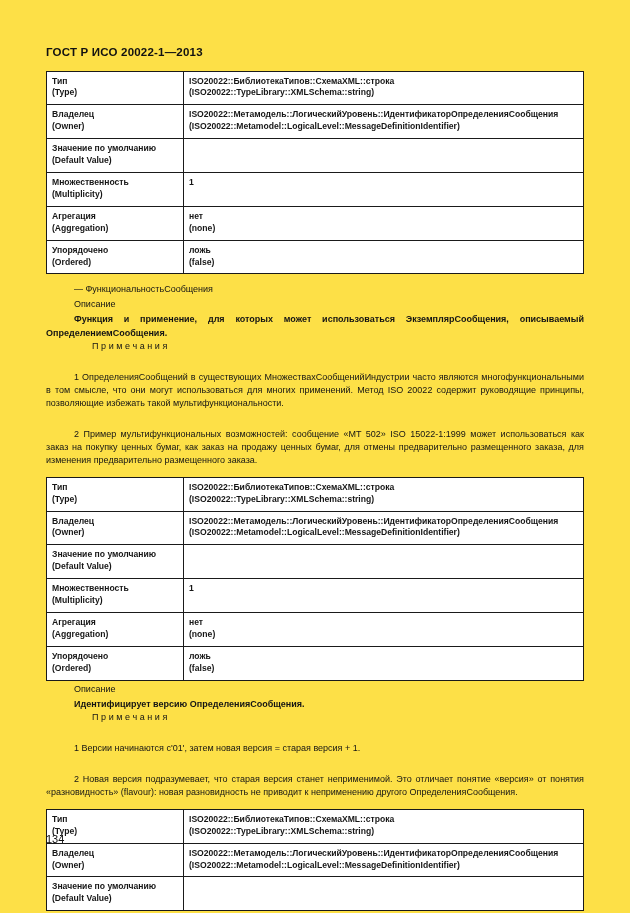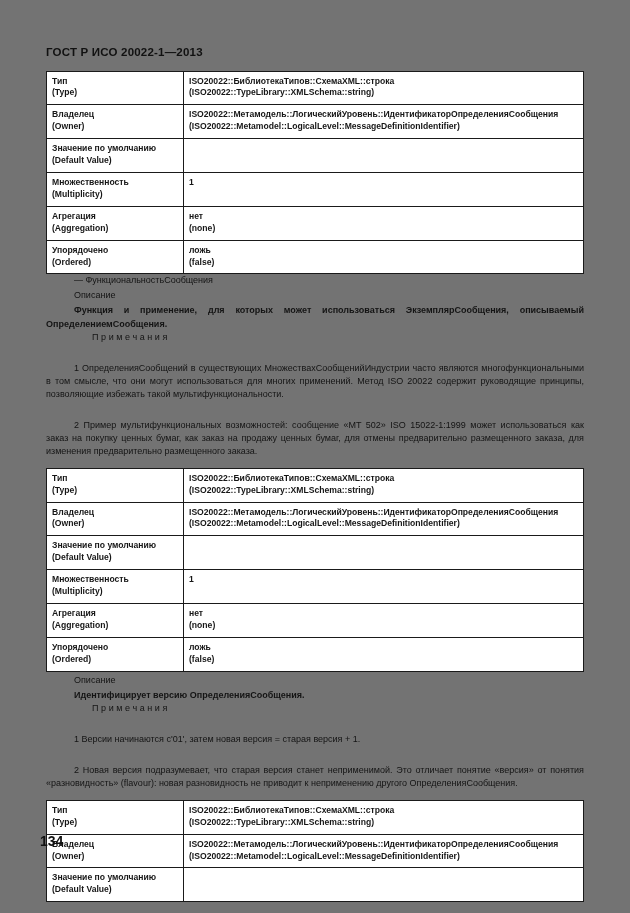--- a/index.html
+++ b/index.html
@@ -8,21 +8,21 @@
     background: #ffffff;
   }
   body {
     font-family: "Liberation Sans", sans-serif;
     color: #1a1a1a;
   }
   .page {
     position: relative;
     width: 630px;
     height: 913px;
-    background: #737373;
+    background: #fde047;
     overflow: hidden;
     box-sizing: border-box;
   }
   .content {
     position: absolute;
     left: 46px;
     top: 0;
     width: 538px;
   }
 
@@ -76,20 +76,21 @@
   }
 
   
   .para {
     font-size: 9px;
     line-height: 1.45;
     color: #141414;
     margin: 0;
   }
   .dash-item {
+    margin-top: 9px;
     padding-left: 28px;
   }
   .subhead {
     font-weight: normal;
     padding-left: 28px;
     margin-top: 2px;
   }
   .body-para {
     text-align: justify;
     text-indent: 28px;
@@ -109,24 +110,24 @@
   .gap-before-table {
     height: 12px;
   }
   .gap-after-table {
     height: 10px;
   }
 
   
   .page-number {
     position: absolute;
-    left: 40px;
+    left: 46px;
     top: 833px;
-    font-size: 14px;
-    font-weight: bold;
+    font-size: 11px;
+    font-weight: normal;
     color: #111;
   }
 </style>
 </head>
 <body>
 
 <div class="page">
 
   <div class="content">
 

